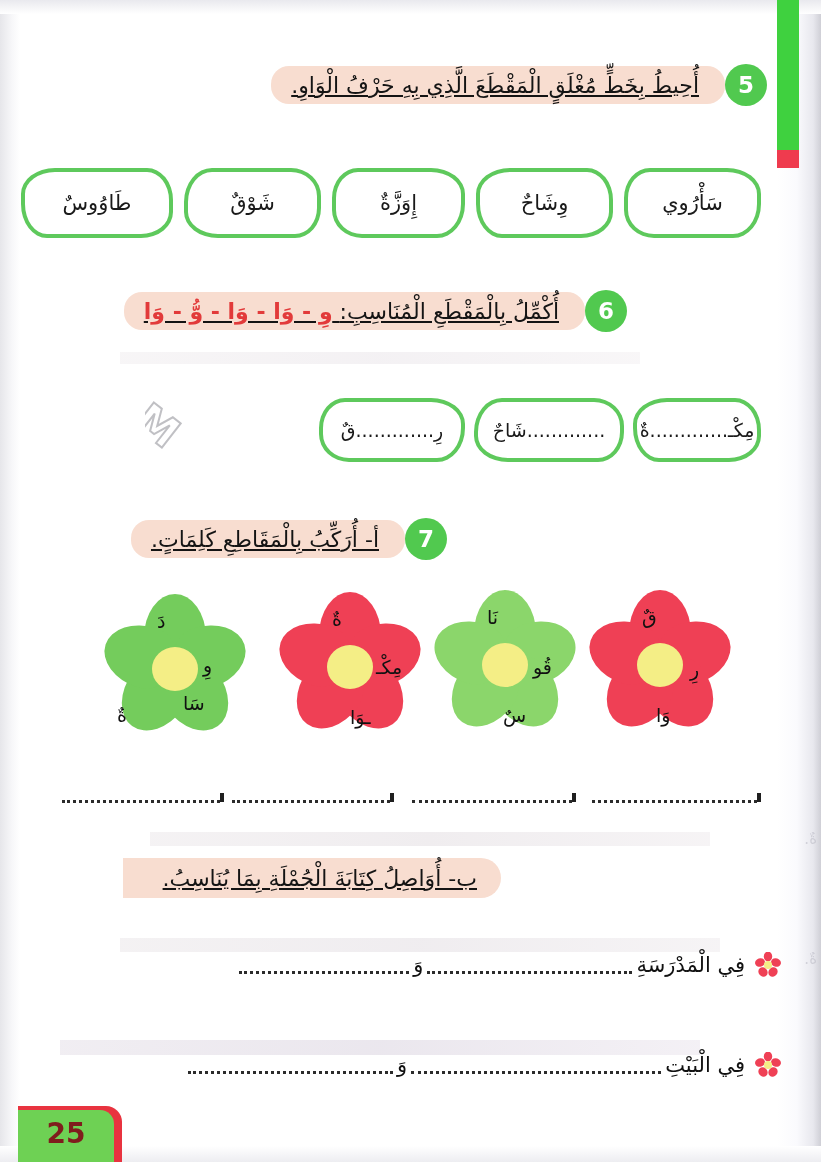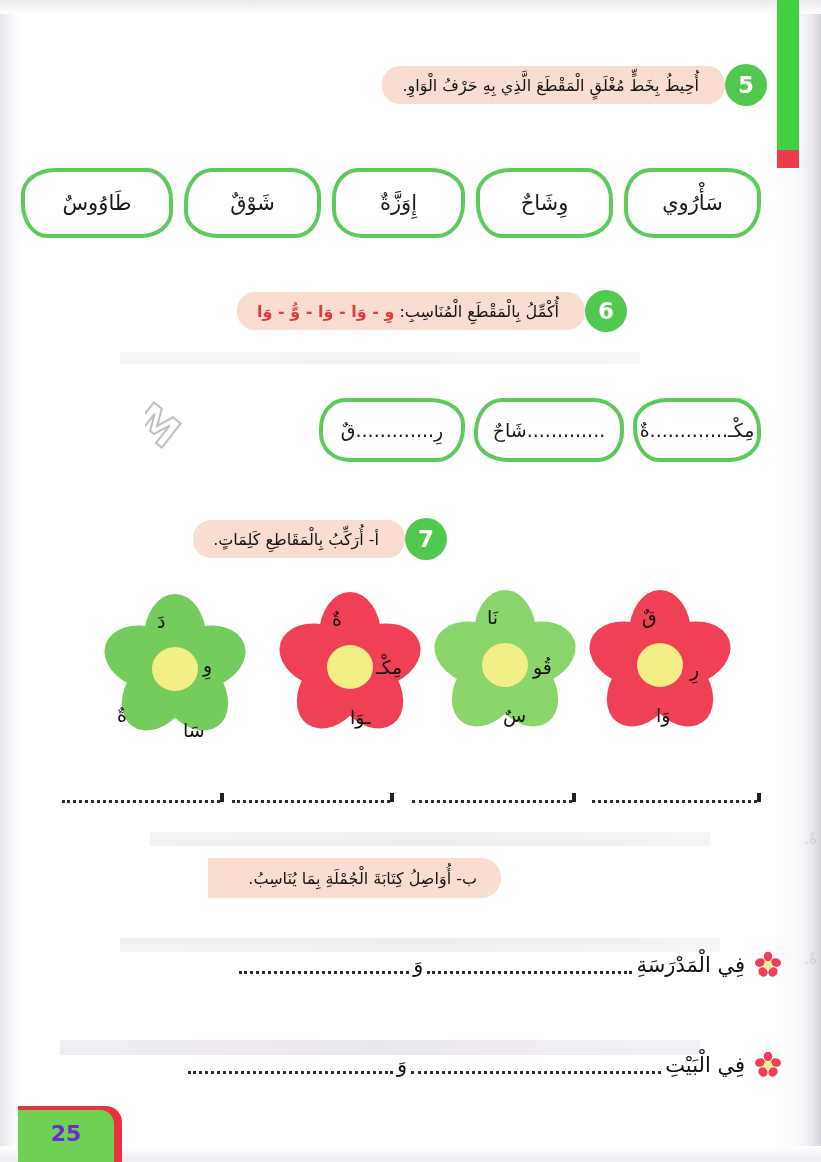--- a/index.html
+++ b/index.html
@@ -83,23 +83,24 @@
     background:#51c94f;
     color:#ffffff;
     font-size:23px;font-weight:bold;
     display:flex;align-items:center;justify-content:center;
     flex:0 0 auto;
     margin-right:-6px;
     position:relative;z-index:3;
     font-family:"DejaVu Sans",sans-serif;
   }
   .ex-text{
-    font-size:16px;color:#141414;
+    font-size:22px;color:#141414;
     white-space:nowrap;
     font-family:"DejaVu Sans","Liberation Sans",sans-serif;
+    text-decoration:underline;
   }
   .ex-text .red{color:#e23a3a;font-weight:bold;}
 
   
   .boxrow{position:absolute;display:flex;direction:rtl;align-items:flex-start;}
   .wbox{
     border:4px solid #5ec95c;
     background:#ffffff;
     display:flex;align-items:center;justify-content:center;
     box-sizing:border-box;
@@ -167,21 +168,21 @@
     background:#e8333f;
     border-radius:0 16px 0 0;
   }
   .pagenum-green{
     position:absolute;left:0;top:4px;width:96px;height:52px;
     background:#6ed154;
     border-radius:0 14px 0 0;
     display:flex;align-items:center;justify-content:center;
   }
   .pagenum-green span{
-    color:#6d28d9;font-size:22px;font-weight:bold;
+    color:#7f1d1d;font-size:28px;font-weight:bold;
     padding-bottom:6px;
     font-family:"DejaVu Sans",sans-serif;
     text-align:right;
   }
 
   
   .watermark{
     position:absolute;
     left:145px;top:330px;
     width:290px;height:190px;
@@ -268,21 +269,21 @@
   <div id="flowers">
       <div class="flower" style="left: 95px; top: 592px;">
         <div class="petal" style="background: rgb(116, 204, 92); transform: rotate(0deg);"></div>
         <div class="petal" style="background: rgb(116, 204, 92); transform: rotate(72deg);"></div>
         <div class="petal" style="background: rgb(116, 204, 92); transform: rotate(144deg);"></div>
         <div class="petal" style="background: rgb(116, 204, 92); transform: rotate(216deg);"></div>
         <div class="petal" style="background: rgb(116, 204, 92); transform: rotate(288deg);"></div>
         <div class="flower-core" style="background: rgb(244, 238, 134);"></div>
         <span class="petal-label" style="left: 62px; top: 18px;">دَ</span>
         <span class="petal-label" style="left: 108px; top: 62px;">وِ</span>
-        <span class="petal-label" style="left: 88px; top: 127px;">سَا</span>
+        <span class="petal-label" style="left: 88px; top: 100px;">سَا</span>
         <span class="petal-label" style="left: 22px; top: 112px;">ةٌ</span>
       </div>
       <div class="flower" style="left: 270px; top: 590px;">
         <div class="petal" style="background: rgb(239, 64, 85); transform: rotate(0deg);"></div>
         <div class="petal" style="background: rgb(239, 64, 85); transform: rotate(72deg);"></div>
         <div class="petal" style="background: rgb(239, 64, 85); transform: rotate(144deg);"></div>
         <div class="petal" style="background: rgb(239, 64, 85); transform: rotate(216deg);"></div>
         <div class="petal" style="background: rgb(239, 64, 85); transform: rotate(288deg);"></div>
         <div class="flower-core" style="background: rgb(244, 238, 134);"></div>
         <span class="petal-label" style="left: 62px; top: 18px;">ةٌ</span>

